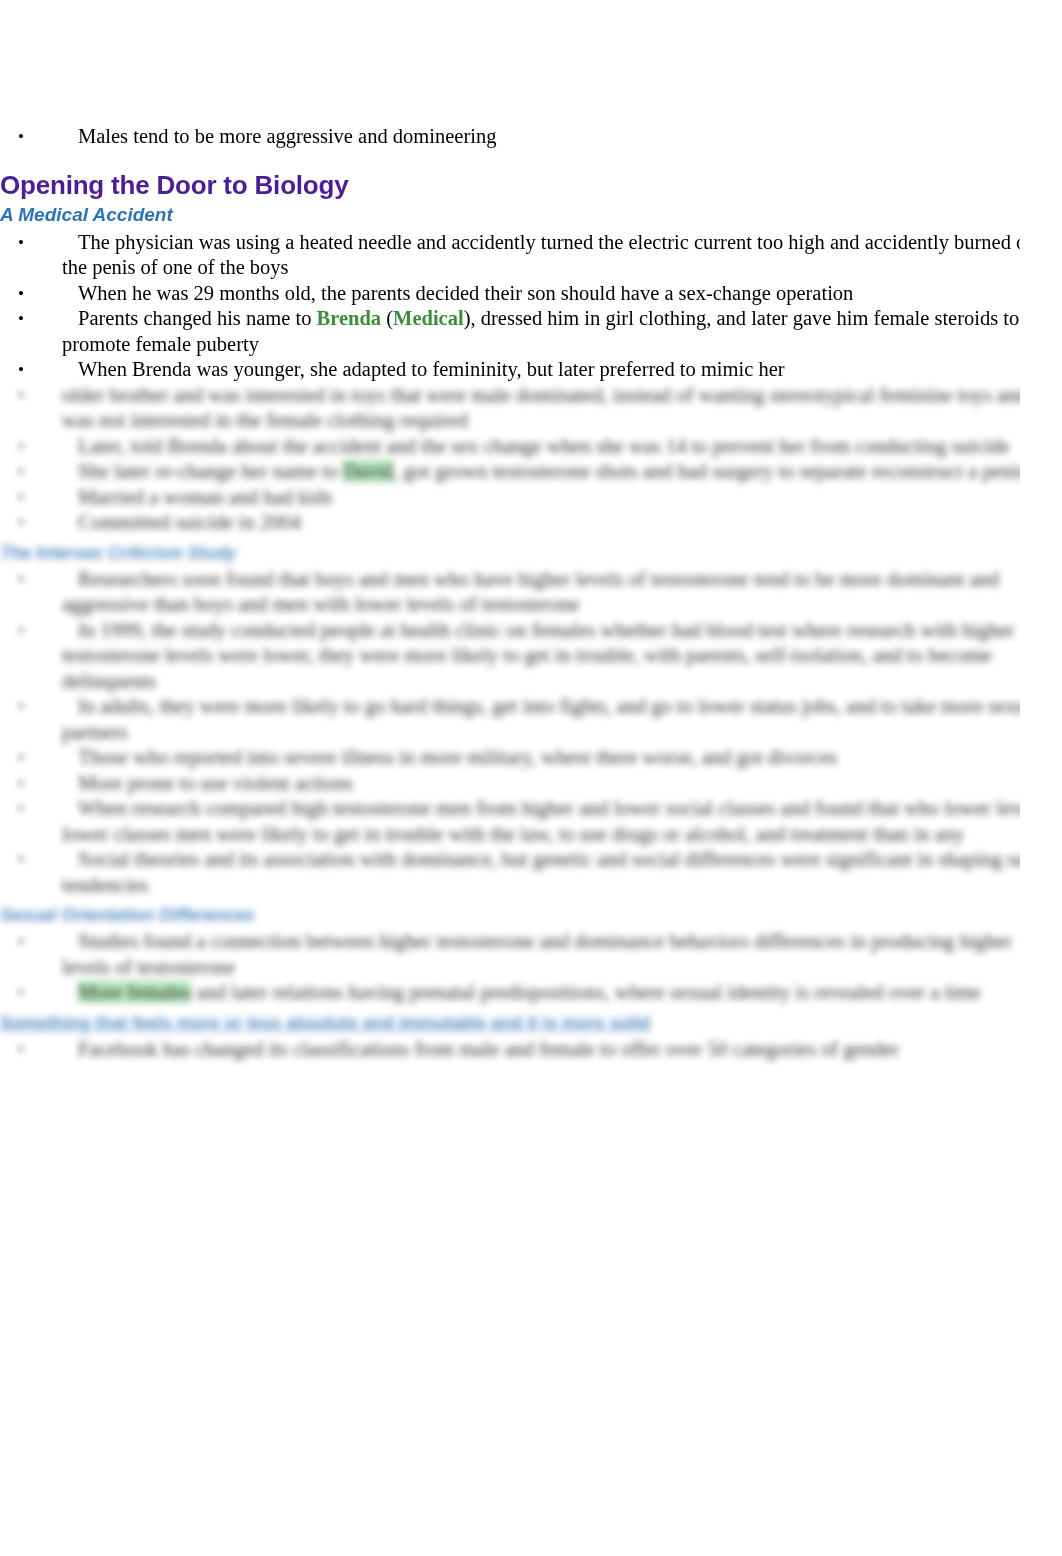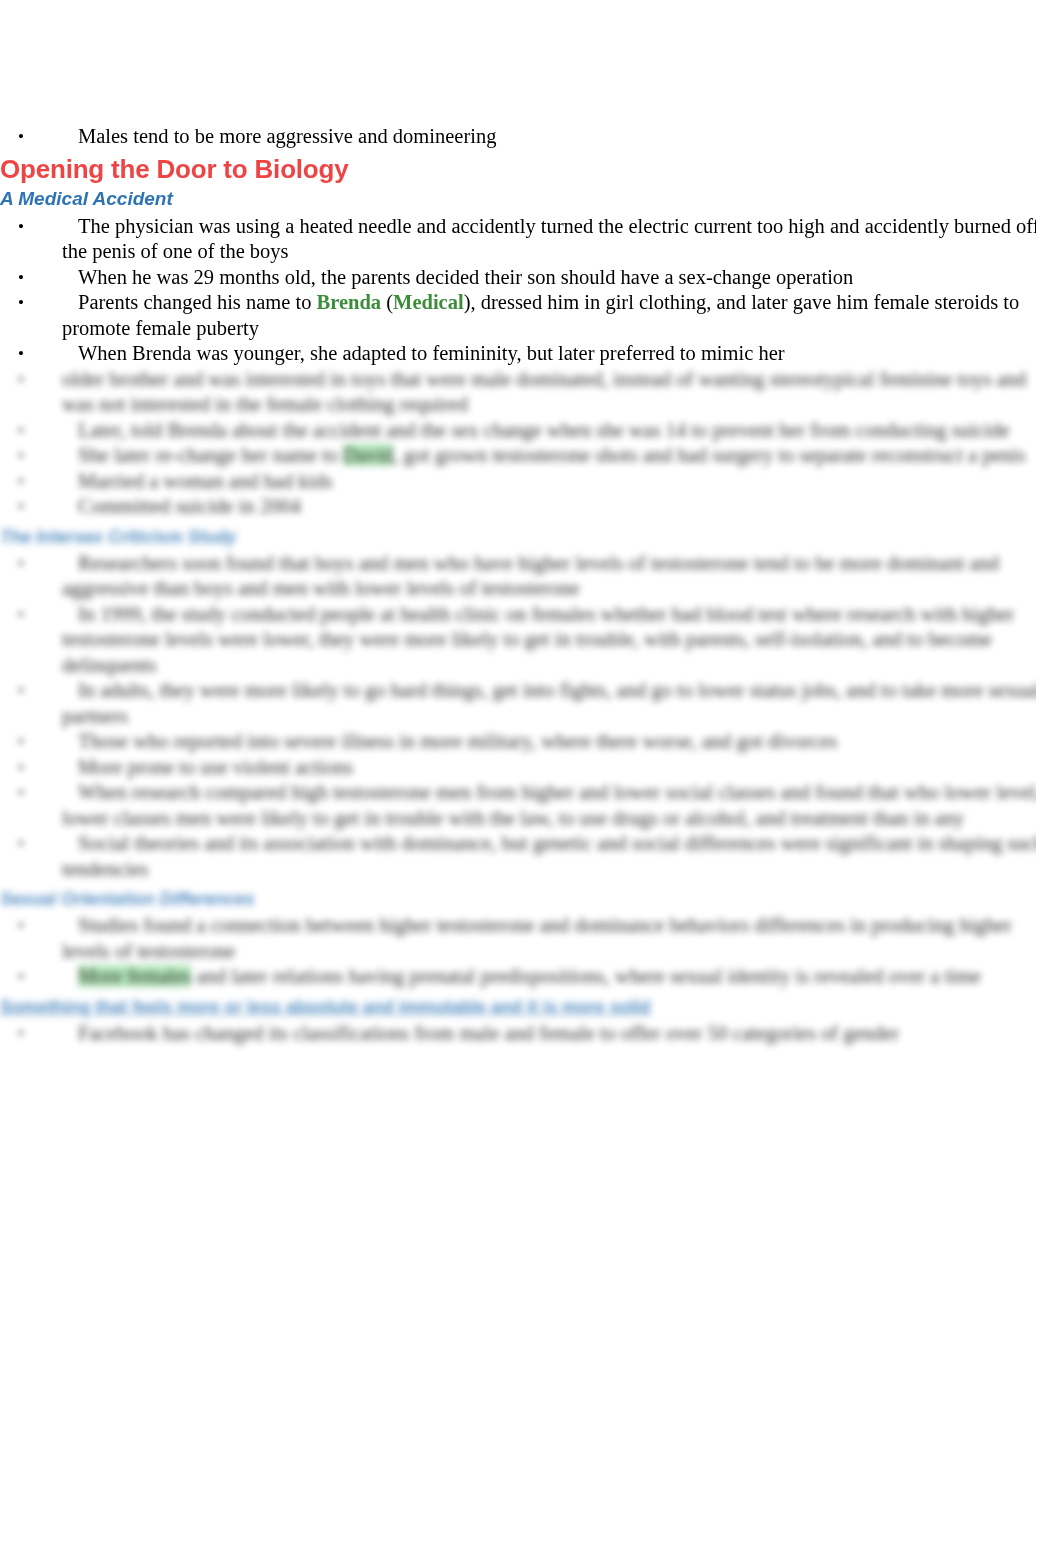--- a/index.html
+++ b/index.html
@@ -11,21 +11,20 @@
   body {
     font-family: "Liberation Serif", serif;
     color: #000000;
   }
   .page {
     position: relative;
     width: 1020px;
     height: 1556px;
     background: #ffffff;
     overflow: hidden;
-    padding-left: 16px;
   }
   .content {
     position: absolute;
     left: 0;
     top: 0;
     width: 1062px;
   }
 
   
   .bullets {
@@ -54,22 +53,22 @@
     display: inline-block;
     width: 16px;
   }
 
   
   .h-main {
     font-family: "Liberation Sans", sans-serif;
     font-weight: bold;
     font-size: 26px;
     line-height: 31px;
-    color: #ef4444;
-    margin: 4px 0 0 0;
+    color: #4c1d95;
+    margin: 20px 0 0 0;
     padding: 0;
     letter-spacing: -0.2px;
   }
   .h-sub {
     font-family: "Liberation Sans", sans-serif;
     font-weight: bold;
     font-style: italic;
     font-size: 19px;
     line-height: 24px;
     color: #2E74B5;

